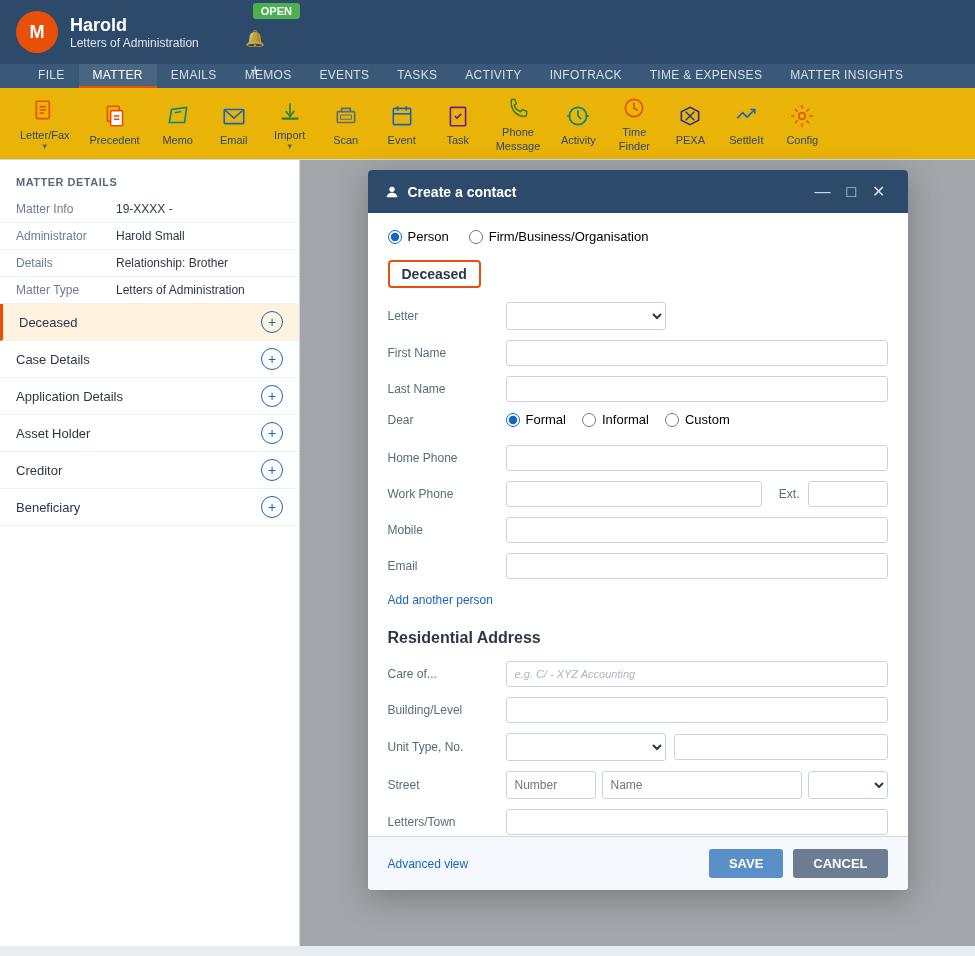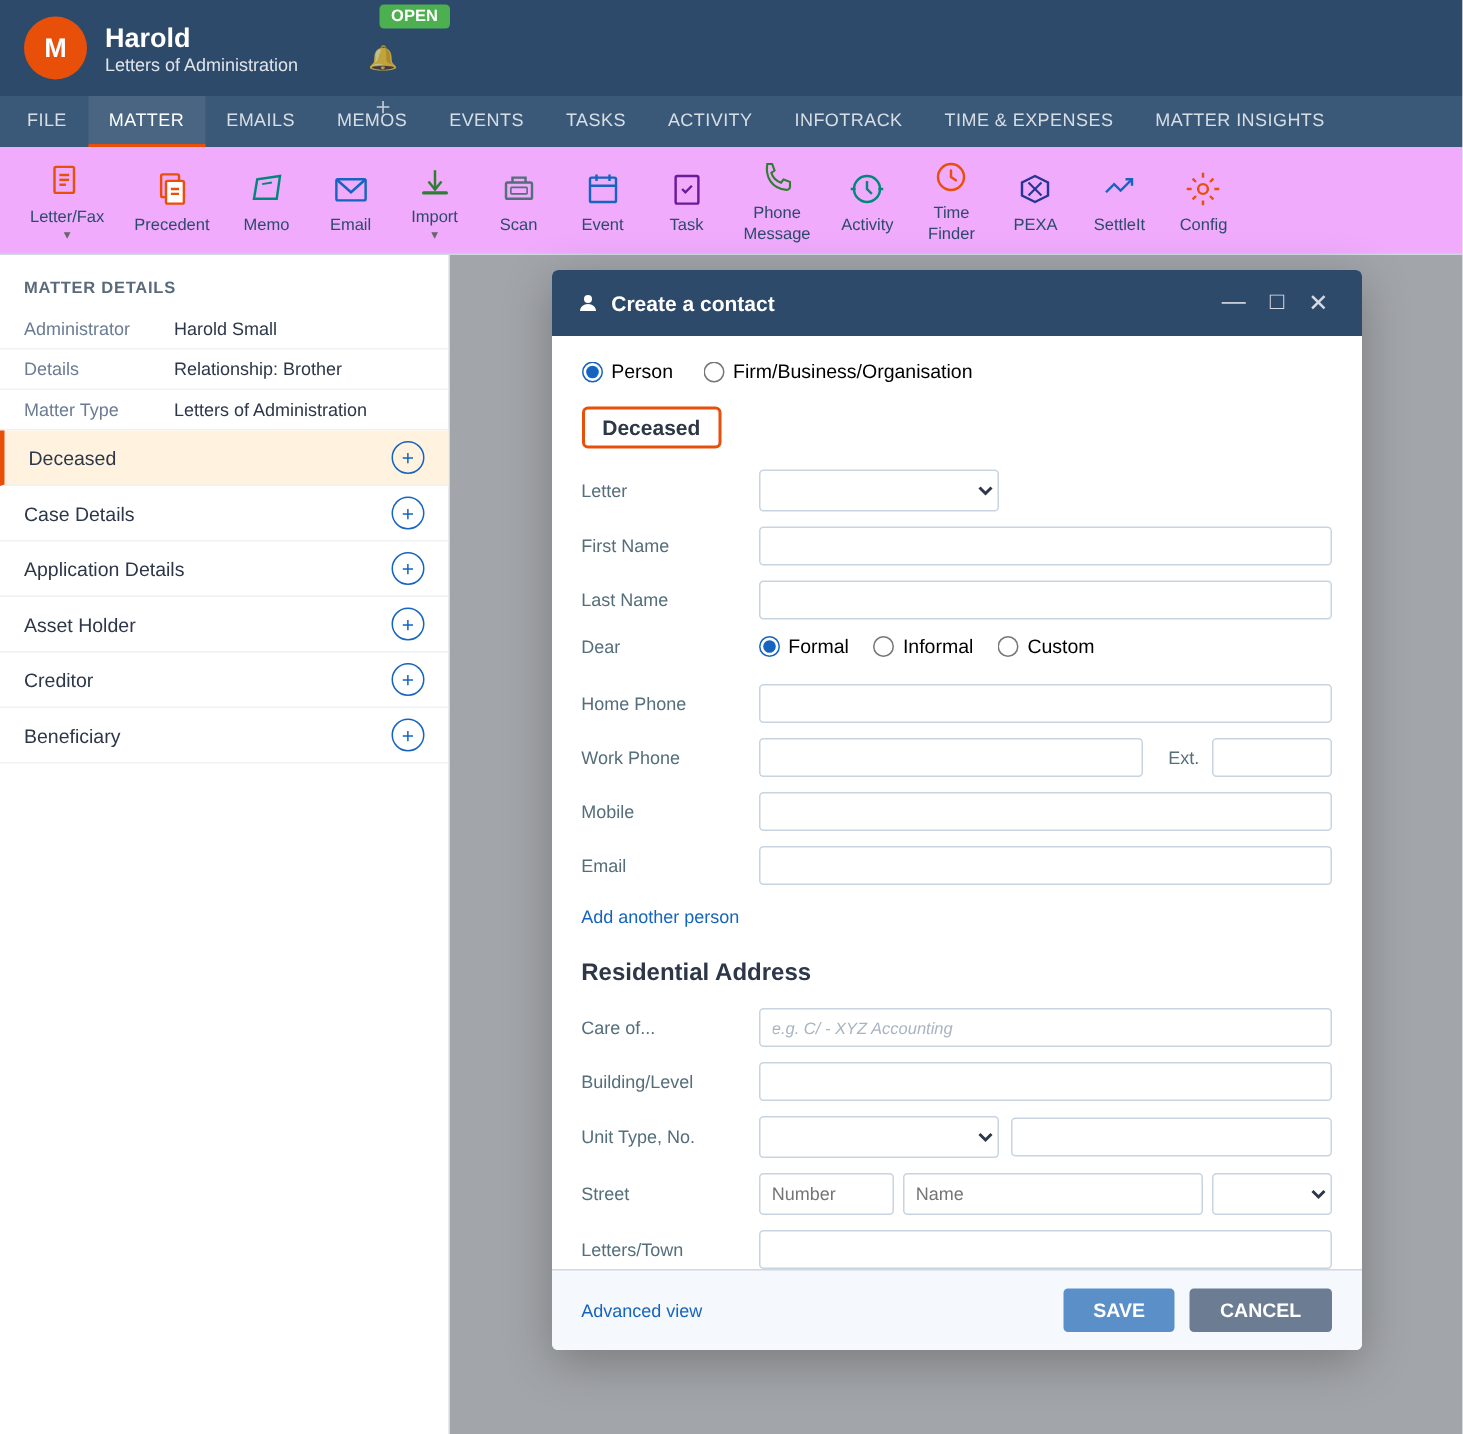--- a/index.html
+++ b/index.html
@@ -41,42 +41,42 @@
     }
     .header-icon-btn {
       background: none; border: none; color: rgba(255,255,255,0.7);
       cursor: pointer; font-size: 16px; padding: 2px 4px;
     }
 
     
     .nav-bar {
       background: #3a5878;
       display: flex;
-      padding: 0 4px;
-      height: 34px;
+      padding: 0 24px;
+      height: 24px;
     }
     .nav-item {
       color: rgba(255,255,255,0.8);
       padding: 8px 14px;
       font-size: 12px;
       cursor: pointer;
       border-bottom: 2px solid transparent;
       display: flex; align-items: center;
       font-weight: 500;
       letter-spacing: 0.3px;
     }
     .nav-item.active {
       color: white;
       border-bottom: 2px solid #e8500a;
       background: rgba(255,255,255,0.08);
     }
 
     
     .toolbar {
-      background: #f0abfc;
+      background: #eab308;
       display: flex;
       align-items: center;
       padding: 16px 12px;
       border-bottom: 1px solid #d0d8e0;
       height: 72px;
       gap: 4px;
     }
     .toolbar-btn {
       display: flex; flex-direction: column; align-items: center;
       padding: 4px 8px; cursor: pointer; border: none; background: none;
@@ -465,20 +465,24 @@
     <span>Config</span>
   </button>
 </div>
 
 <div class="main-content">
 
   <div class="sidebar">
     <div class="sidebar-header">MATTER DETAILS</div>
 
     <div class="sidebar-row">
+      <span class="sidebar-label">Matter Info</span>
+      <span class="sidebar-value">19-XXXX -</span>
+    </div>
+    <div class="sidebar-row">
       <span class="sidebar-label">Administrator</span>
       <span class="sidebar-value">Harold Small</span>
     </div>
     <div class="sidebar-row">
       <span class="sidebar-label">Details</span>
       <span class="sidebar-value">Relationship: Brother</span>
     </div>
     <div class="sidebar-row">
       <span class="sidebar-label">Matter Type</span>
       <span class="sidebar-value">Letters of Administration</span>

